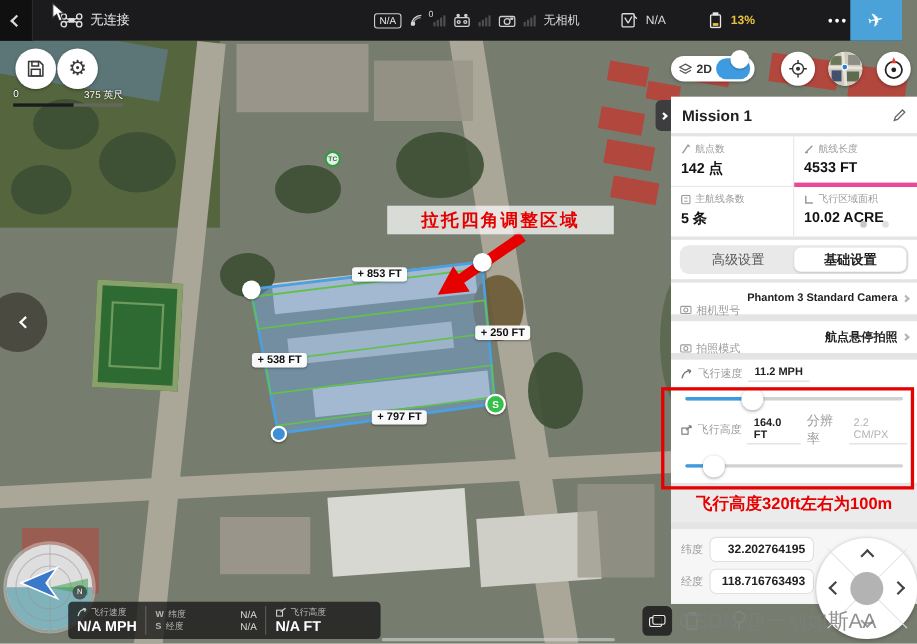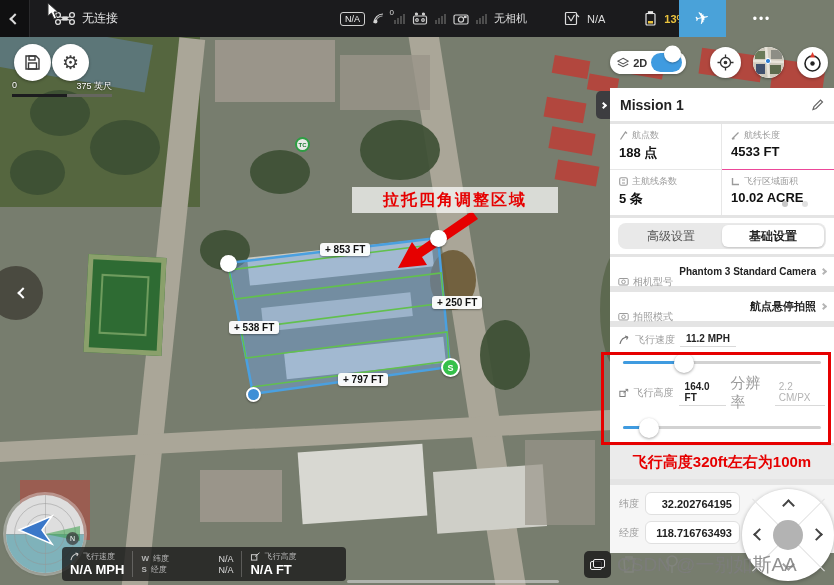--- a/index.html
+++ b/index.html
@@ -11,21 +11,21 @@
   .terrain div { position:absolute; }
   .t-water { background:#5c7678; }
   .t-park  { background:#55663f; }
   .t-tree  { background:#3c4f33; border-radius:50%; opacity:.9; }
   .t-road  { background:#aaa698; }
   .t-roof  { background:#b2473e; }
   .t-bldg  { background:#c9c9c2; }
   .t-bldg2 { background:#9a958a; }
 
   
-  .topbar { position:absolute; left:0; top:0; width:726px; height:37px; background:#1b1b1d; z-index:20; display:flex; align-items:center; color:#e8e8e8; }
+  .topbar { position:absolute; left:0; top:0; width:820px; height:37px; background:#1b1b1d; z-index:20; display:flex; align-items:center; color:#e8e8e8; }
   .back-btn { width:30px; height:37px; background:#101011; border-right:1px solid #2a2a2c; display:flex; align-items:center; justify-content:center; }
   .chev { display:inline-block; width:8px; height:8px; border-right:2px solid #ddd; border-bottom:2px solid #ddd; }
   .chev.left { transform:rotate(135deg); }
   .chev.right { transform:rotate(-45deg); }
   .tb-conn { display:flex; align-items:center; gap:6px; margin-left:24px; font-size:12px; }
   .tb-center { position:absolute; left:340px; top:0; height:37px; display:flex; align-items:center; gap:7px; }
   .na-badge { border:1px solid #cfcfcf; border-radius:3px; font-size:9px; padding:1px 4px; color:#eee; }
   .bars { display:flex; align-items:flex-end; gap:1px; }
   .bars i { display:block; width:2px; background:#4d4d4d; }
   .sat-wrap { position:relative; }
@@ -64,39 +64,39 @@
   .panel { position:absolute; left:610px; top:88px; width:224px; z-index:8; background:#e4e4e4; }
   .sec { background:#fff; }
   .gap { height:3px; background:#e4e4e4; }
   .p-header { height:33px; display:flex; align-items:center; justify-content:space-between; padding:0 10px; }
   .p-title { font-size:14px; font-weight:bold; color:#222; }
   .handle-tab { position:absolute; left:-14px; top:3px; width:14px; height:28px; background:#3d3d40; border-radius:5px 0 0 5px; display:flex; align-items:center; justify-content:center; }
   .handle-tab .chev { width:5px; height:5px; border-color:#fff; }
   .stats { display:grid; grid-template-columns:1fr 1fr; position:relative; }
   .stat { padding:5px 9px 7px; }
   .stat:nth-child(1){ border-right:1px solid #e7e7e7; border-bottom:1px solid #e7e7e7; }
-  .stat:nth-child(2){ border-bottom:1px solid #ec4899; }
+  .stat:nth-child(2){ border-bottom:4px solid #ec4899; }
   .stat:nth-child(3){ border-right:1px solid #e7e7e7; }
   .stat .lab { font-size:9px; color:#9b9b9b; display:flex; align-items:center; gap:4px; }
   .stat .val { font-size:13px; font-weight:bold; color:#111; margin-top:2px; }
   .dots { position:absolute; right:26px; bottom:8px; display:flex; gap:14px; }
   .dots i { width:6px; height:6px; border-radius:50%; background:#c7c7c7; }
   .tabs-wrap { padding:5px 8px; }
   .tabs { background:#e9e9e9; border-radius:8px; height:26px; display:flex; padding:2px; }
   .tab { flex:1; display:flex; align-items:center; justify-content:center; font-size:12px; color:#555; }
   .tab.sel { background:#fff; border-radius:6px; font-weight:bold; color:#222; box-shadow:0 1px 2px rgba(0,0,0,.15); }
   .srow { height:29px; display:flex; align-items:center; padding:0 8px; background:#fff; }
   .srow .lab { font-size:10px; color:#9b9b9b; display:flex; align-items:center; gap:4px; white-space:nowrap;margin-top:20px; }
   .srow .val { margin-left:auto; font-size:11px; font-weight:bold; color:#222; white-space:nowrap; }
   .srow .chev { width:5px; height:5px; border-color:#b5b5b5; margin-left:5px; flex:none; }
   .sliders { padding:6px 9px 8px; }
   .sl-head { display:flex; align-items:center; gap:5px; }
   .sl-head .lab { font-size:10px; color:#9b9b9b; white-space:nowrap; }
   .sl-val { font-size:10px; font-weight:bold; color:#222; border-bottom:1px solid #d9d9d9; padding:0 6px 2px; }
-  .sl-res-lab { margin-left:auto; font-size:15px; color:#9b9b9b; }
+  .sl-res-lab { margin-left:auto; font-size:12px; color:#9b9b9b; }
   .sl-res-val { font-size:10px; color:#b3b3b3; border-bottom:1px solid #d9d9d9; padding:0 4px 2px; }
   .track { position:relative; height:3px; background:#d2d2d2; border-radius:2px; margin:14px 4px 10px; }
   .fill { position:absolute; left:0; top:0; height:3px; background:#3f9be0; border-radius:2px; }
   .knob { position:absolute; right:-10px; top:50%; transform:translateY(-50%); width:20px; height:20px; background:#fff; border-radius:50%; box-shadow:0 1px 3px rgba(0,0,0,.35); }
   .note { background:#ebebeb; height:33px; display:flex; align-items:center; justify-content:center; color:#e60000; font-size:15px; font-weight:bold; }
   .coords { background:#f6f6f6; padding:7px 9px 9px; }
   .crow { display:flex; align-items:center; margin-bottom:6px; }
   .crow .lab { font-size:10px; color:#9b9b9b; width:26px; flex:none; }
   .cbox { width:95px; height:23px; background:#fff; border:1px solid #e0e0e0; border-radius:6px; display:flex; align-items:center; justify-content:flex-end; padding:0 7px; font-size:11px; font-weight:bold; color:#222; }
   .redbox { position:absolute; left:601px; top:352px; width:230px; height:93px; border:3px solid #e60000; z-index:12; pointer-events:none; }
@@ -371,21 +371,21 @@
     </div>
     <div class="gap"></div>
     <div class="sec stats">
       <div class="stat">
         <div class="lab">
             <svg width="9" height="9" viewBox="0 0 9 9">
               <path d="M1.5 8.5 L6.5 1 l1.5 1.5" stroke="#9b9b9b" stroke-width="1.3" fill="none"></path>
             </svg>
             <span>航点数</span>
           </div>
-        <div class="val">188 点</div>
+        <div class="val">142 点</div>
       </div>
       <div class="stat">
         <div class="lab">
             <svg width="9" height="9" viewBox="0 0 9 9">
               <path d="M1 8 L7.5 1.5 M1 8 l2.5 -0.5" stroke="#9b9b9b" stroke-width="1.3" fill="none"></path>
             </svg>
             <span>航线长度</span>
           </div>
         <div class="val">4533 FT</div>
       </div>

